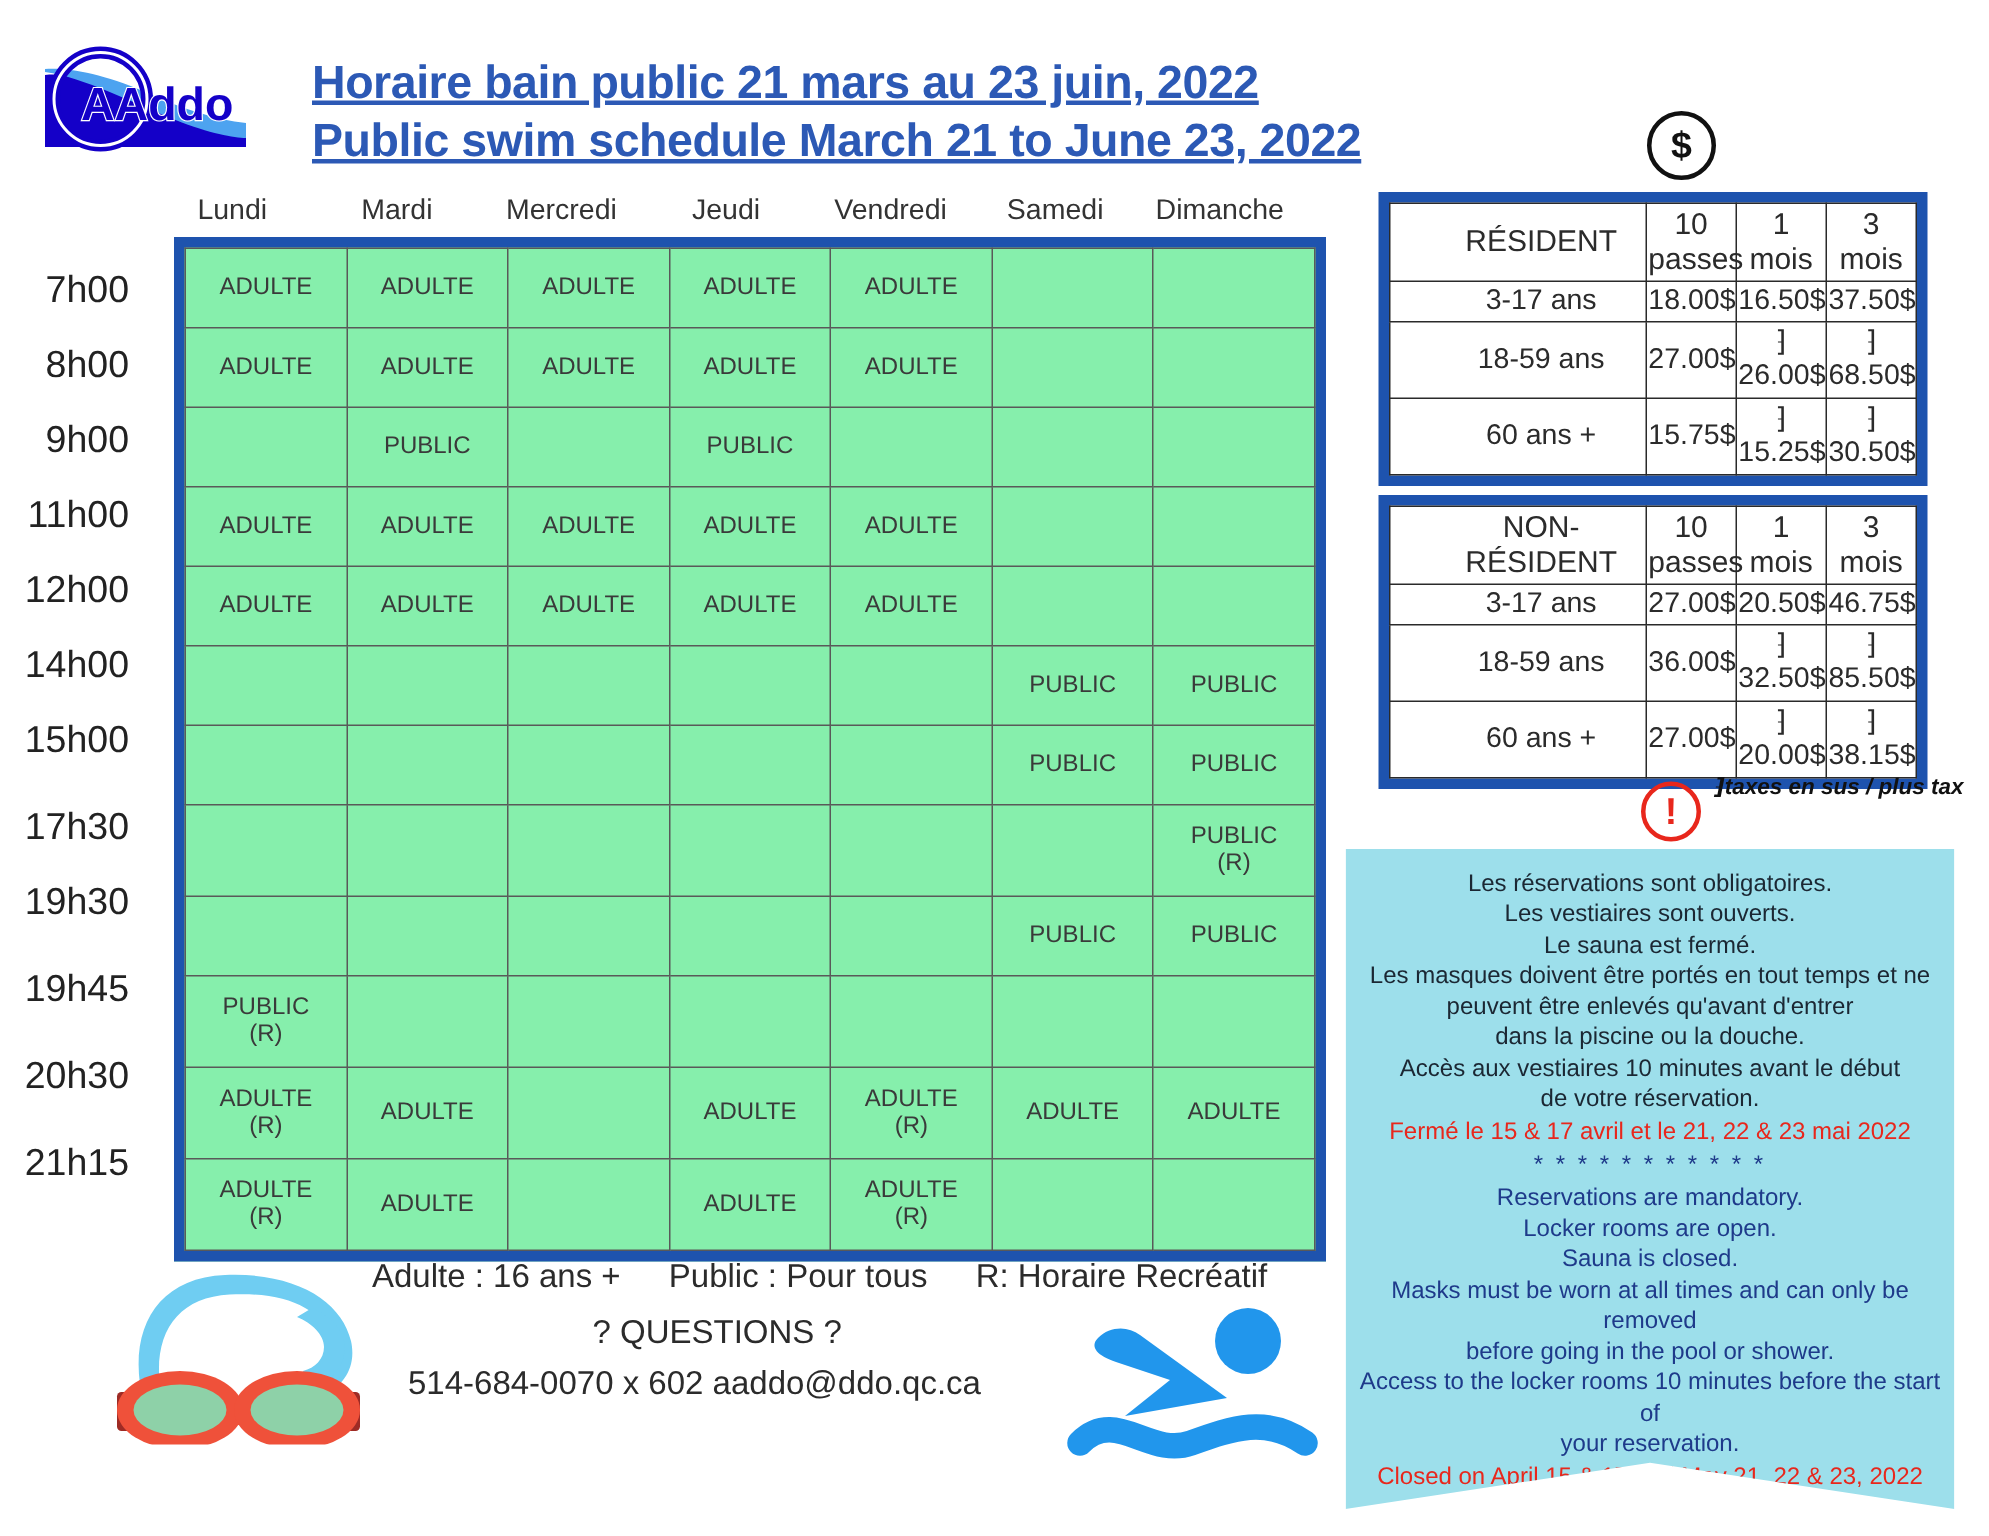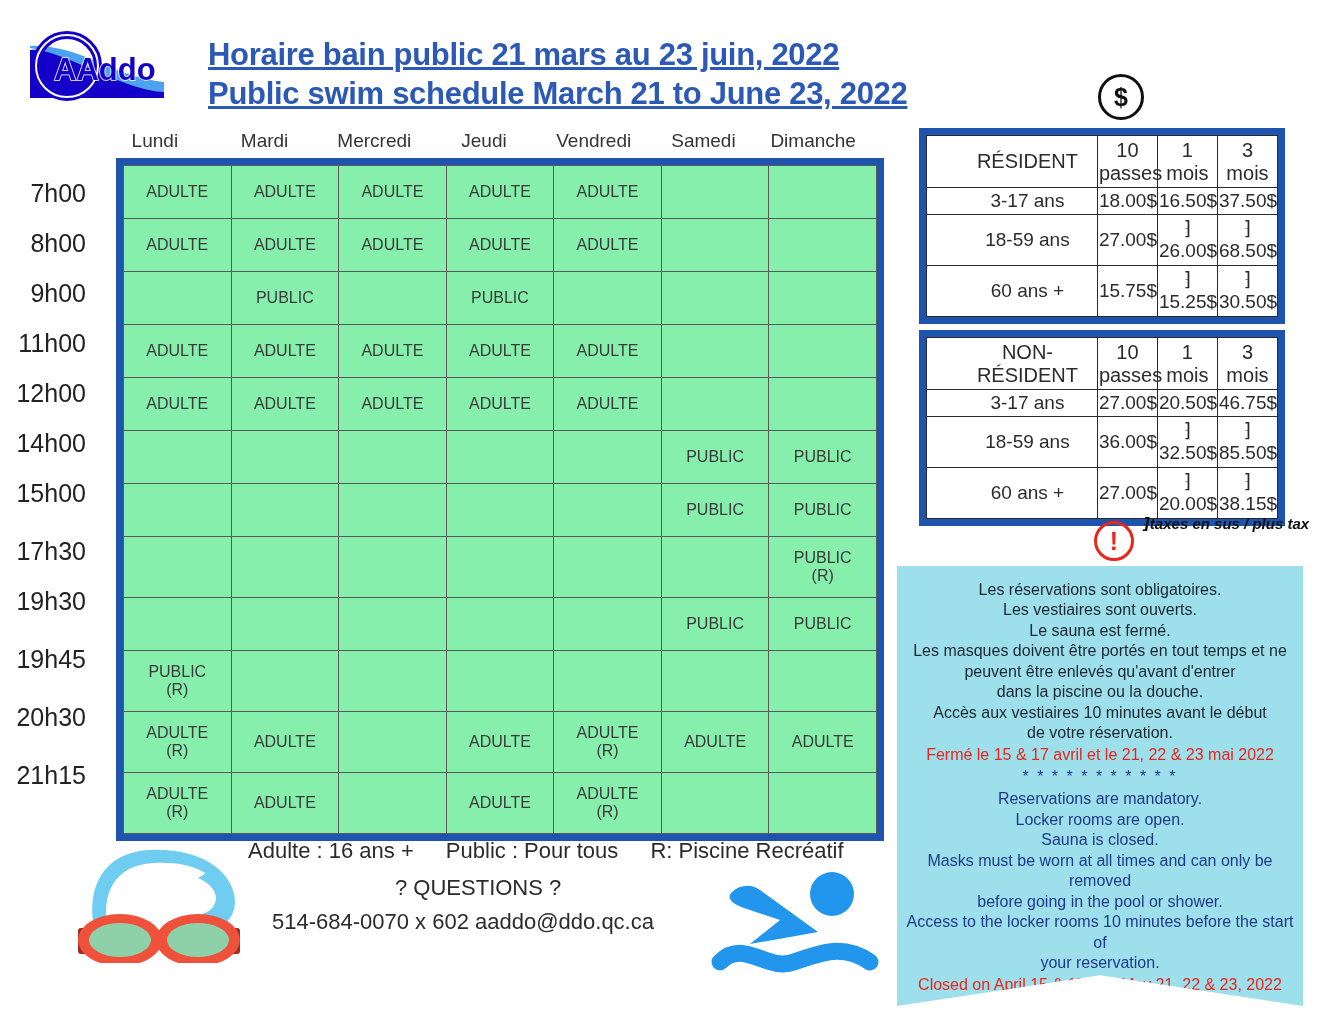--- a/index.html
+++ b/index.html
@@ -394,18 +394,18 @@
       <circle cx="122" cy="28" r="22" fill="#2196ec"></circle>
       <path d="M22 26 C30 18 42 18 50 24 L108 66 L40 78 L70 54 L34 42
                C22 38 16 32 22 26 Z" fill="#2196ec"></path>
       <path d="M10 96 C34 72 56 106 84 96 C112 86 134 78 160 96" fill="none" stroke="#2196ec" stroke-width="17" stroke-linecap="round"></path>
     </svg>
   </div>
 
   <div class="legend">
     <span>Adulte : 16 ans +</span>
     <span>Public : Pour tous</span>
-    <span>R: Piscine Recréatif</span>
+    <span>R: Horaire Recréatif</span>
   </div>
   <div class="questions">? QUESTIONS ?</div>
   <div class="contact">514-684-0070 x 602  aaddo@ddo.qc.ca</div>
 
 </div>
 
 </body></html>

